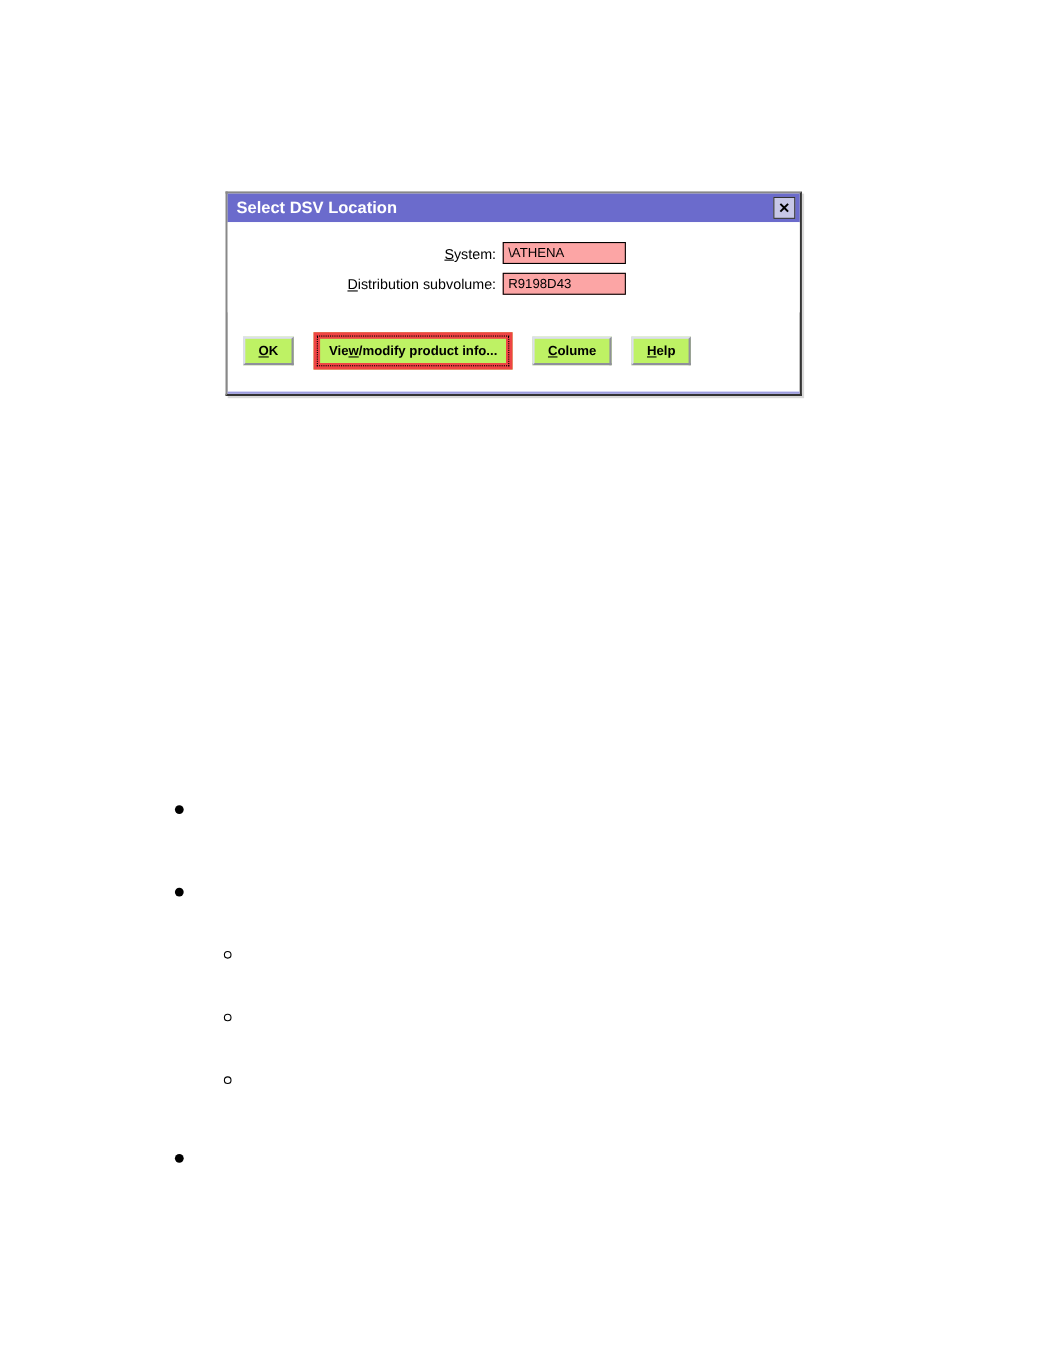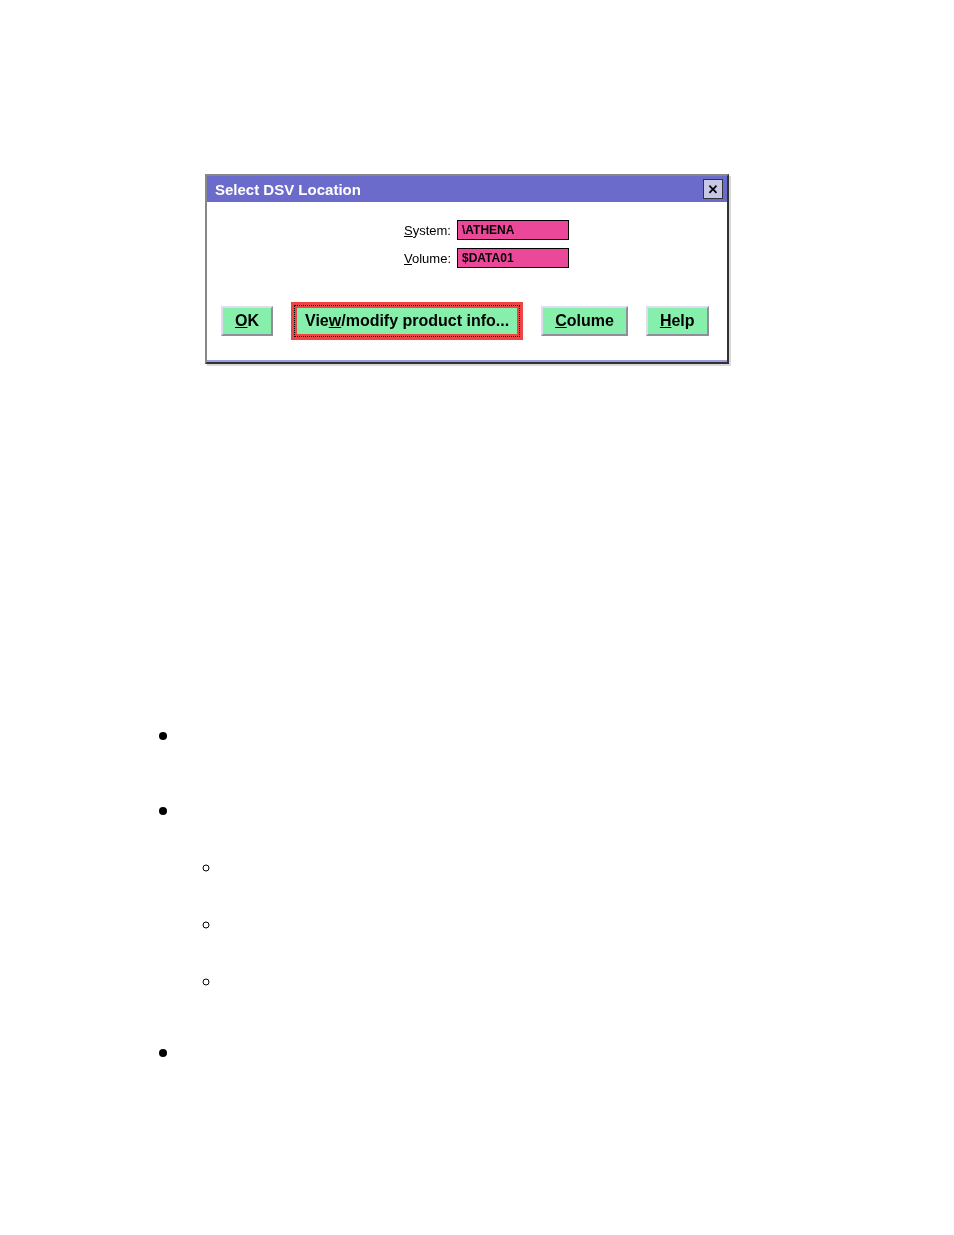--- a/index.html
+++ b/index.html
@@ -65,36 +65,36 @@
     text-align: right;
     font-size: 13px;
     font-weight: normal;
     margin-right: 6px;
   }
   .form-row .lbl .ul { text-decoration: underline; }
   .form-row input {
     width: 112px;
     height: 20px;
     font-size: 12px;
-    font-weight: bold;
+    font-weight: normal;
     padding: 1px 4px;
     border: 1px solid #000;
-    background: #ec4899;
+    background: #fca5a5;
     box-sizing: border-box;
   }
   .button-row {
     display: flex;
     gap: 18px;
     align-items: center;
     padding: 18px 14px 20px 14px;
   }
   .btn {
-    background: #86efac;
+    background: #bef264;
     border: 2px outset #ddddef;
-    font-size: 16px;
+    font-size: 12px;
     font-weight: bold;
     padding: 4px 12px;
     cursor: pointer;
   }
   .btn .ul { text-decoration: underline; }
   .btn.focus {
     border: 6px solid #ef4444;
     outline: 1px dotted #000;
     outline-offset: -4px;
     padding: 4px 8px;
@@ -149,27 +149,27 @@
 
     <div class="dlg-body">
 
       <div class="form-row">
         <div class="lbl">
           <span></span><span class="ul">S</span><span>ystem:</span>
         </div>
         <input type="text" value="\ATHENA" style="">
       </div>
 
+
       <div class="form-row">
         <div class="lbl">
-          <span></span><span class="ul">V</span><span>olume:</span>
+          <span></span><span class="ul">D</span><span>istribution subvolume:</span>
         </div>
-        <input type="text" value="$DATA01" style="">
+        <input type="text" value="R9198D43" style="">
       </div>
-
     </div>
 
     <div class="button-row">
       <button class="btn">
         <span></span><span class="ul">O</span><span>K</span>
       </button>
       <button class="btn focus">
         <span>Vie</span><span class="ul">w</span><span>/modify product info...</span>
       </button>
       <button class="btn">

